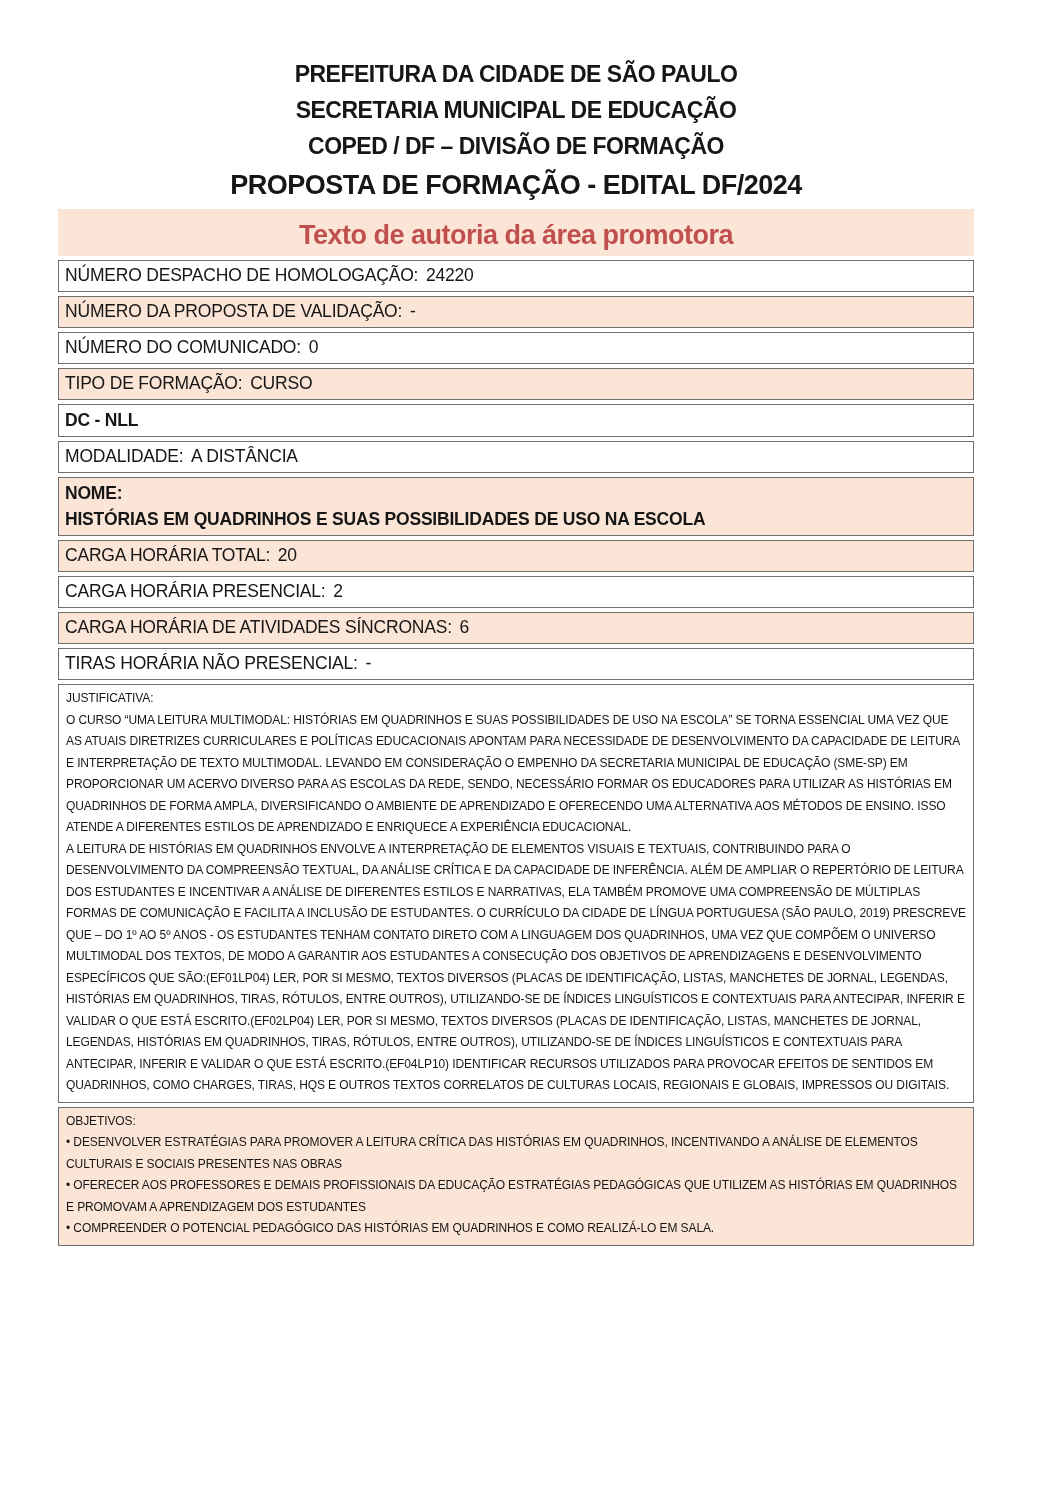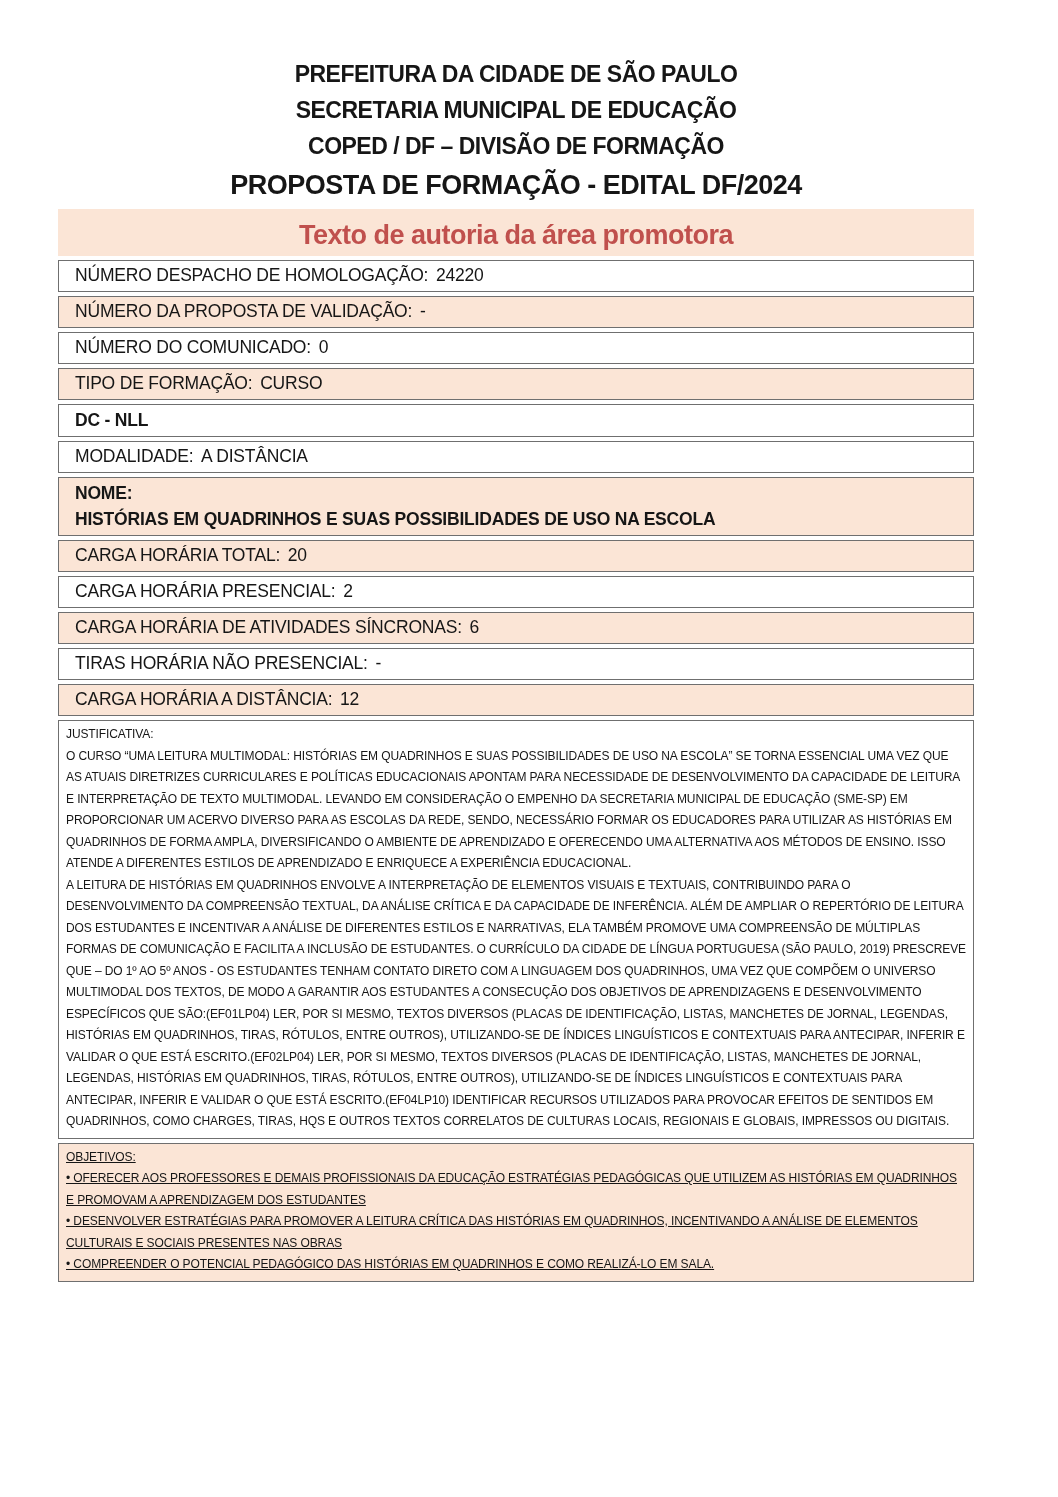--- a/index.html
+++ b/index.html
@@ -32,38 +32,38 @@
   .banner .banner-title{
     color:var(--banner-text);font-weight:bold;font-size:27px;letter-spacing:-0.5px;
   }
   
   .rows{margin-left:58px;width:916px;}
   .row{
     box-sizing:border-box;width:100%;
     border:1.5px solid var(--border-gray);
     background:#ffffff;
     margin-top:4px;
-    padding:2px 6px 3px 16px;
+    padding:2px 6px 3px 6px;
     font-size:17.5px;line-height:25px;letter-spacing:-0.2px;
   }
   .row.shade{background:var(--peach-fill);}
   .row .field-value{margin-left:3px;}
   .row.two-line{font-weight:bold;}
   .row.two-line .field-label,
   .row.two-line .field-value{display:block;margin-left:0;line-height:26px;}
   
   .section{
     box-sizing:border-box;margin-left:58px;width:916px;
     border:1.5px solid var(--border-gray);
     margin-top:4px;
     padding:3px 7px 5px 7px;
     font-size:12px;line-height:21.5px;letter-spacing:-0.1px;
     background:#ffffff;
   }
-  .section.shade{background:var(--peach-fill);text-decoration:underline;}
+  .section.shade{background:var(--peach-fill);}
   .section .sec-label{display:block;}
   .section p{margin:0;}
   .section .obj-item{display:block;}
 </style>
 </head>
 <body>
 
 <div class="page">
 
   <div class="doc-header">
@@ -114,32 +114,28 @@
       <span class="field-value">2</span>
     </div>
     <div class="row shade">
       <span class="field-label">CARGA HORÁRIA DE ATIVIDADES SÍNCRONAS:</span>
       <span class="field-value">6</span>
     </div>
     <div class="row">
       <span class="field-label">TIRAS HORÁRIA NÃO PRESENCIAL:</span>
       <span class="field-value">-</span>
     </div>
-    <div class="row shade">
-      <span class="field-label">CARGA HORÁRIA A DISTÂNCIA:</span>
-      <span class="field-value">12</span>
-    </div>
   </div>
 
   <div class="section">
     <span class="sec-label">JUSTIFICATIVA:</span>
     <p>O CURSO “UMA LEITURA MULTIMODAL: HISTÓRIAS EM QUADRINHOS E SUAS POSSIBILIDADES DE USO NA ESCOLA” SE TORNA ESSENCIAL UMA VEZ QUE AS ATUAIS DIRETRIZES CURRICULARES E POLÍTICAS EDUCACIONAIS APONTAM PARA NECESSIDADE DE DESENVOLVIMENTO DA CAPACIDADE DE LEITURA E INTERPRETAÇÃO DE TEXTO MULTIMODAL. LEVANDO EM CONSIDERAÇÃO O EMPENHO DA SECRETARIA MUNICIPAL DE EDUCAÇÃO (SME-SP) EM PROPORCIONAR UM ACERVO DIVERSO PARA AS ESCOLAS DA REDE, SENDO, NECESSÁRIO FORMAR OS EDUCADORES PARA UTILIZAR AS HISTÓRIAS EM QUADRINHOS DE FORMA AMPLA, DIVERSIFICANDO O AMBIENTE DE APRENDIZADO E OFERECENDO UMA ALTERNATIVA AOS MÉTODOS DE ENSINO. ISSO ATENDE A DIFERENTES ESTILOS DE APRENDIZADO E ENRIQUECE A EXPERIÊNCIA EDUCACIONAL.</p>
     <p>A LEITURA DE HISTÓRIAS EM QUADRINHOS ENVOLVE A INTERPRETAÇÃO DE ELEMENTOS VISUAIS E TEXTUAIS, CONTRIBUINDO PARA O DESENVOLVIMENTO DA COMPREENSÃO TEXTUAL, DA ANÁLISE CRÍTICA E DA CAPACIDADE DE INFERÊNCIA. ALÉM DE AMPLIAR O REPERTÓRIO DE LEITURA DOS ESTUDANTES E INCENTIVAR A ANÁLISE DE DIFERENTES ESTILOS E NARRATIVAS, ELA TAMBÉM PROMOVE UMA COMPREENSÃO DE MÚLTIPLAS FORMAS DE COMUNICAÇÃO E FACILITA A INCLUSÃO DE ESTUDANTES. O CURRÍCULO DA CIDADE DE LÍNGUA PORTUGUESA (SÃO PAULO, 2019) PRESCREVE QUE – DO 1º AO 5º ANOS - OS ESTUDANTES TENHAM CONTATO DIRETO COM A LINGUAGEM DOS QUADRINHOS, UMA VEZ QUE COMPÕEM O UNIVERSO MULTIMODAL DOS TEXTOS, DE MODO A GARANTIR AOS ESTUDANTES A CONSECUÇÃO DOS OBJETIVOS DE APRENDIZAGENS E DESENVOLVIMENTO ESPECÍFICOS QUE SÃO:(EF01LP04) LER, POR SI MESMO, TEXTOS DIVERSOS (PLACAS DE IDENTIFICAÇÃO, LISTAS, MANCHETES DE JORNAL, LEGENDAS, HISTÓRIAS EM QUADRINHOS, TIRAS, RÓTULOS, ENTRE OUTROS), UTILIZANDO-SE DE ÍNDICES LINGUÍSTICOS E CONTEXTUAIS PARA ANTECIPAR, INFERIR E VALIDAR O QUE ESTÁ ESCRITO.(EF02LP04) LER, POR SI MESMO, TEXTOS DIVERSOS (PLACAS DE IDENTIFICAÇÃO, LISTAS, MANCHETES DE JORNAL, LEGENDAS, HISTÓRIAS EM QUADRINHOS, TIRAS, RÓTULOS, ENTRE OUTROS), UTILIZANDO-SE DE ÍNDICES LINGUÍSTICOS E CONTEXTUAIS PARA ANTECIPAR, INFERIR E VALIDAR O QUE ESTÁ ESCRITO.(EF04LP10) IDENTIFICAR RECURSOS UTILIZADOS PARA PROVOCAR EFEITOS DE SENTIDOS EM QUADRINHOS, COMO CHARGES, TIRAS, HQS E OUTROS TEXTOS CORRELATOS DE CULTURAS LOCAIS, REGIONAIS E GLOBAIS, IMPRESSOS OU DIGITAIS.</p>
   </div>
 
   <div class="section shade">
     <span class="sec-label">OBJETIVOS:</span>
+    <span class="obj-item">• DESENVOLVER ESTRATÉGIAS PARA PROMOVER A LEITURA CRÍTICA DAS HISTÓRIAS EM QUADRINHOS, INCENTIVANDO A ANÁLISE DE ELEMENTOS CULTURAIS E SOCIAIS PRESENTES NAS OBRAS</span>
     <span class="obj-item">• OFERECER AOS PROFESSORES E DEMAIS PROFISSIONAIS DA EDUCAÇÃO ESTRATÉGIAS PEDAGÓGICAS QUE UTILIZEM AS HISTÓRIAS EM QUADRINHOS E PROMOVAM A APRENDIZAGEM DOS ESTUDANTES</span>
-    <span class="obj-item">• DESENVOLVER ESTRATÉGIAS PARA PROMOVER A LEITURA CRÍTICA DAS HISTÓRIAS EM QUADRINHOS, INCENTIVANDO A ANÁLISE DE ELEMENTOS CULTURAIS E SOCIAIS PRESENTES NAS OBRAS</span>
     <span class="obj-item">• COMPREENDER O POTENCIAL PEDAGÓGICO DAS HISTÓRIAS EM QUADRINHOS E COMO REALIZÁ-LO EM SALA.</span>
   </div>
 
 </div>
 
 </body></html>

